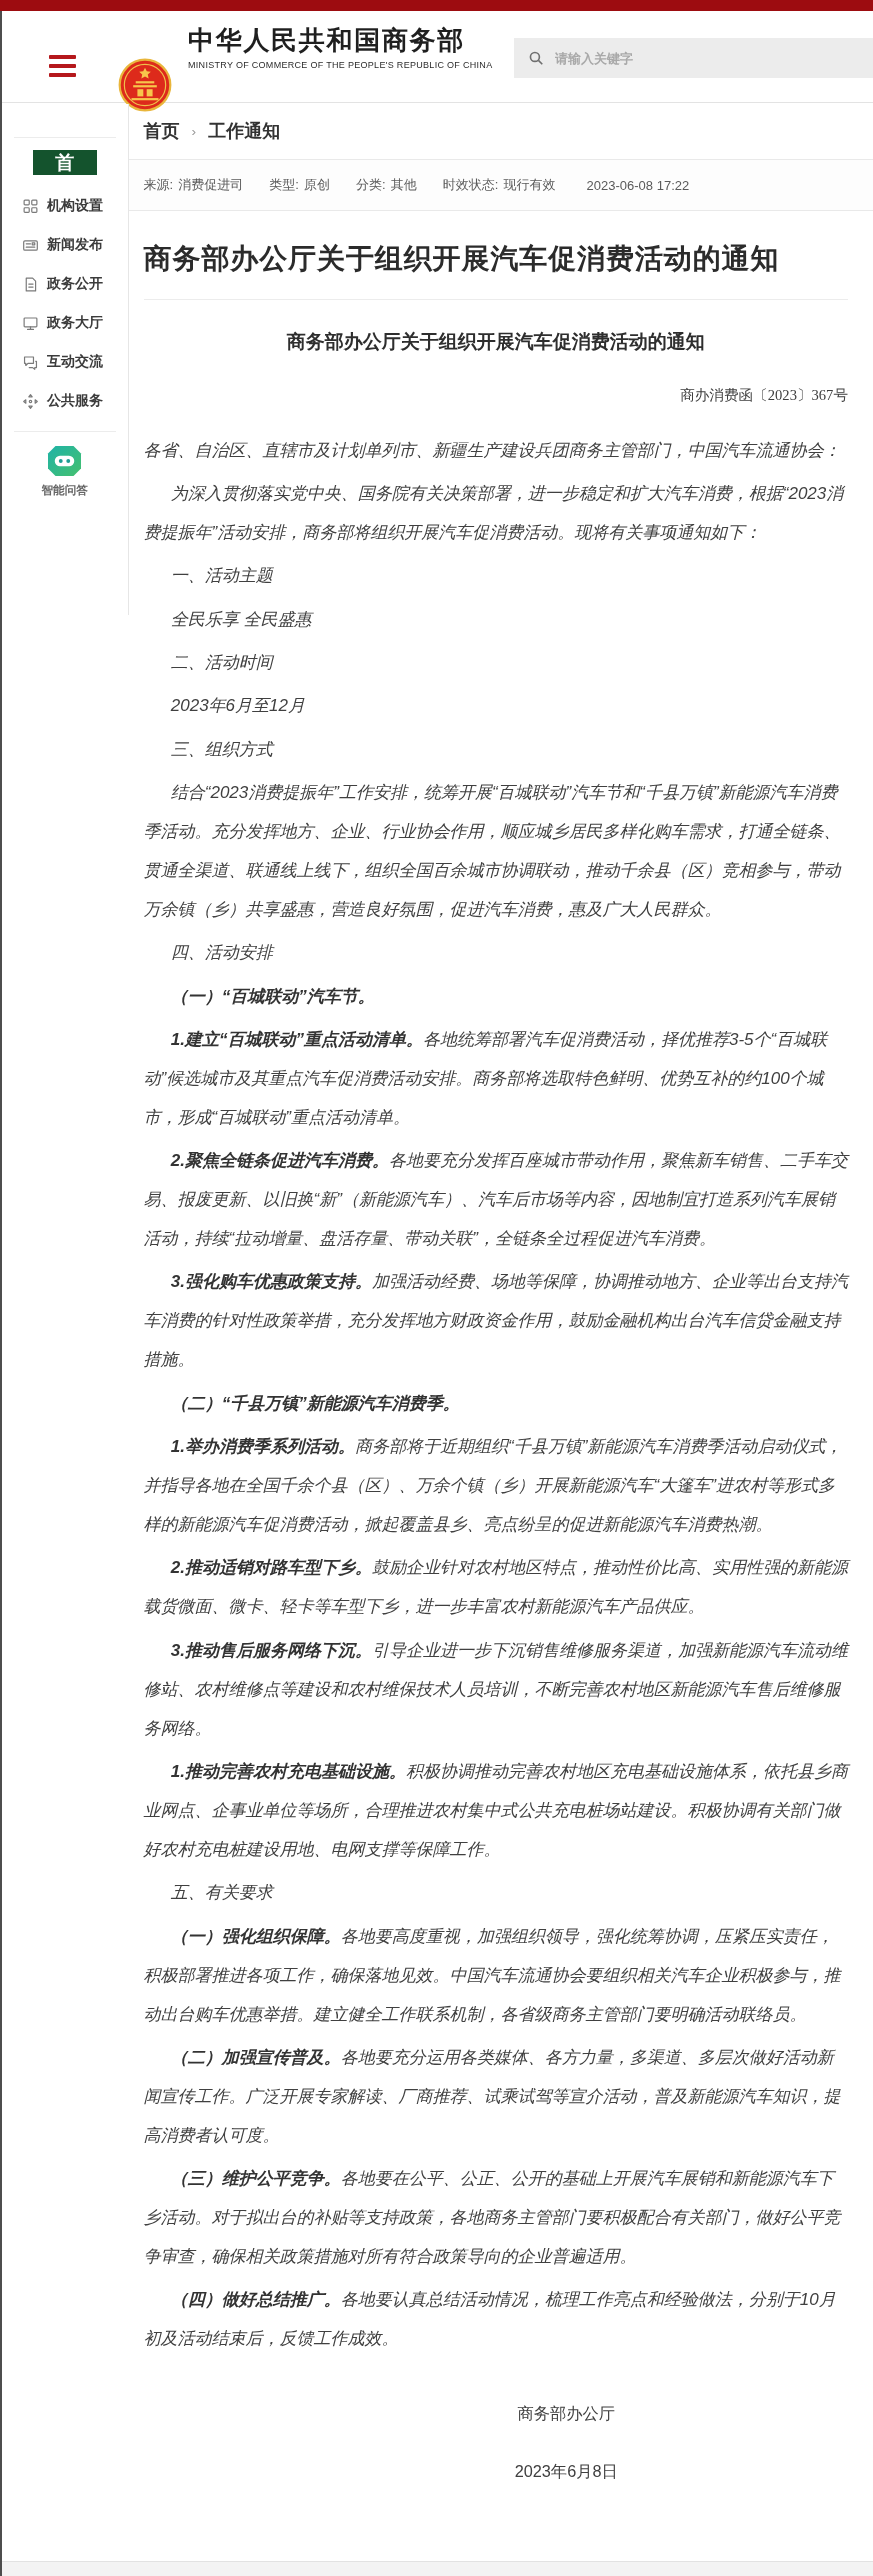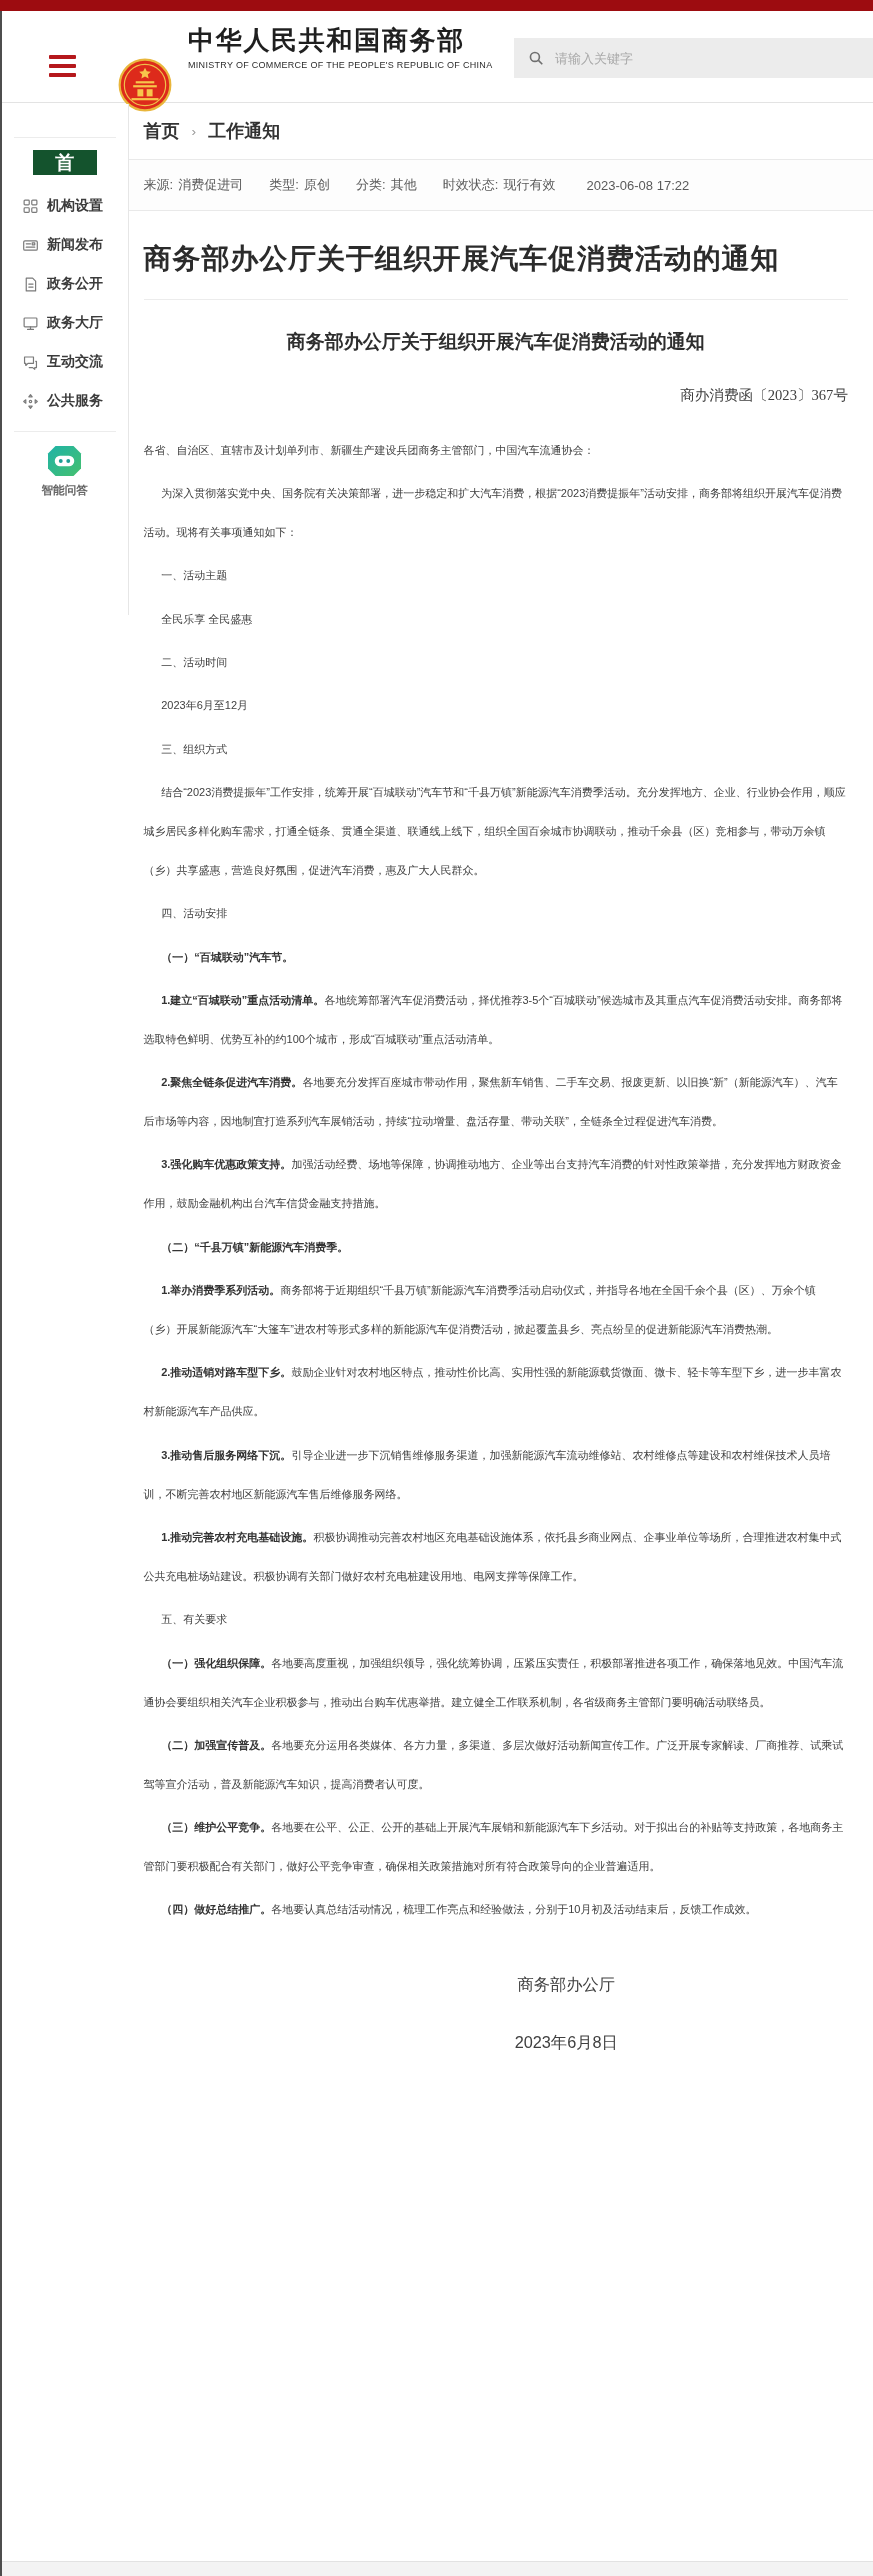--- a/index.html
+++ b/index.html
@@ -17,21 +17,21 @@
   
   header{position:relative;height:92px;background:#fff;border-bottom:0.9px solid #e3e3e3;}
   .hamburger{position:absolute;left:49px;top:44px;width:26.6px;height:22px;display:flex;flex-direction:column;justify-content:space-between;cursor:pointer;}
   .hamburger span{display:block;height:4.3px;background:#b5181c;border-radius:0.9px;}
   .emblem{position:absolute;left:118px;top:47px;width:54px;height:54px;}
   .site-title{position:absolute;left:188px;top:10.3px;}
   .site-title .cn{font-size:26px;font-weight:700;color:#1f1f1f;letter-spacing:1.7px;line-height:39px;}
   .site-title .en{font-size:9px;color:#2c2c2c;letter-spacing:0.3px;margin-top:0;}
   .search{position:absolute;left:514px;right:0;top:27.4px;height:40px;background:#ececec;display:flex;align-items:center;padding-left:13.7px;}
   .search svg{width:16.3px;height:16.3px;stroke:#6f6f6f;fill:none;stroke-width:2;}
-  .search input{border:0;outline:0;background:transparent;font-size:13px;color:#444;margin-left:11px;width:257px;font-family:inherit;}
+  .search input{border:0;outline:0;background:transparent;font-size:13px;color:#444;margin-left:11px;width:257px;font-family:inherit;font-weight:bold;}
   .search input::placeholder{color:#a9a9a9;}
 
   
   .crumbs{margin-left:129px;height:57px;display:flex;align-items:center;padding-left:14.6px;border-bottom:0.9px solid #e9e9e9;}
   .crumbs a{font-size:18px;font-weight:700;color:#333;text-decoration:none;cursor:pointer;}
   .crumbs .sep{color:#999;margin:0 12px;font-size:13.7px;}
   .meta{margin-left:129px;height:51px;display:flex;align-items:center;padding-left:14.6px;border-bottom:0.9px solid #e9e9e9;background:#fdfdfd;font-size:13px;color:#5a5a5a;}
   .meta .pair{margin-right:26px;white-space:nowrap;}
   .meta .pair .lab{margin-right:5.1px;}
   .meta .stamp{margin-left:5.1px;white-space:nowrap;}
@@ -50,21 +50,21 @@
   .assistant{margin-top:12px;text-align:center;cursor:pointer;}
   .assistant svg{width:39px;height:34px;display:block;margin:0 auto;}
   .assistant .al{font-size:11.6px;color:#666;margin-top:5.1px;font-weight:bold;}
 
   
   main{margin-left:129px;padding:19px 26px 0 14.6px;}
   main h1{font-size:28px;font-weight:700;color:#2b2b2b;letter-spacing:0.9px;line-height:38px;margin:10.3px 0 20.6px 0;}
   .rule{border-top:0.9px solid #ececec;margin:0 0 29px 0;}
   .doc-title{text-align:center;font-family:"Liberation Serif","DejaVu Serif",serif;font-size:19px;font-weight:700;color:#2e2e2e;margin:8.6px 0 0 0;}
   .doc-number{text-align:right;font-family:"Liberation Serif","DejaVu Serif",serif;font-size:14.6px;color:#3d3d3d;margin:31px 0 26px 0;}
-  .blk{font-size:11px;line-height:39px;color:#404040;margin:4.3px 0;}
+  .blk{font-size:17px;line-height:39px;color:#404040;margin:4.3px 0;font-style:italic;}
   .b-salutation{text-indent:0;}
   .b-para,.b-heading,.b-item,.b-sub{text-indent:1.6em;}
   .b-sub{font-weight:700;color:#333;}
   .blk b{font-weight:700;color:#333;}
   .signature{margin-top:45px;padding-left:20%;text-align:center;}
   .signature p{font-size:16.3px;color:#404040;}
   .signature .sig-date{margin-top:36px;}
 
   
   .footstrip{position:absolute;bottom:0;left:0;width:100%;height:14.6px;background:#f3f3f3;border-top:0.9px solid #e2e2e2;}

